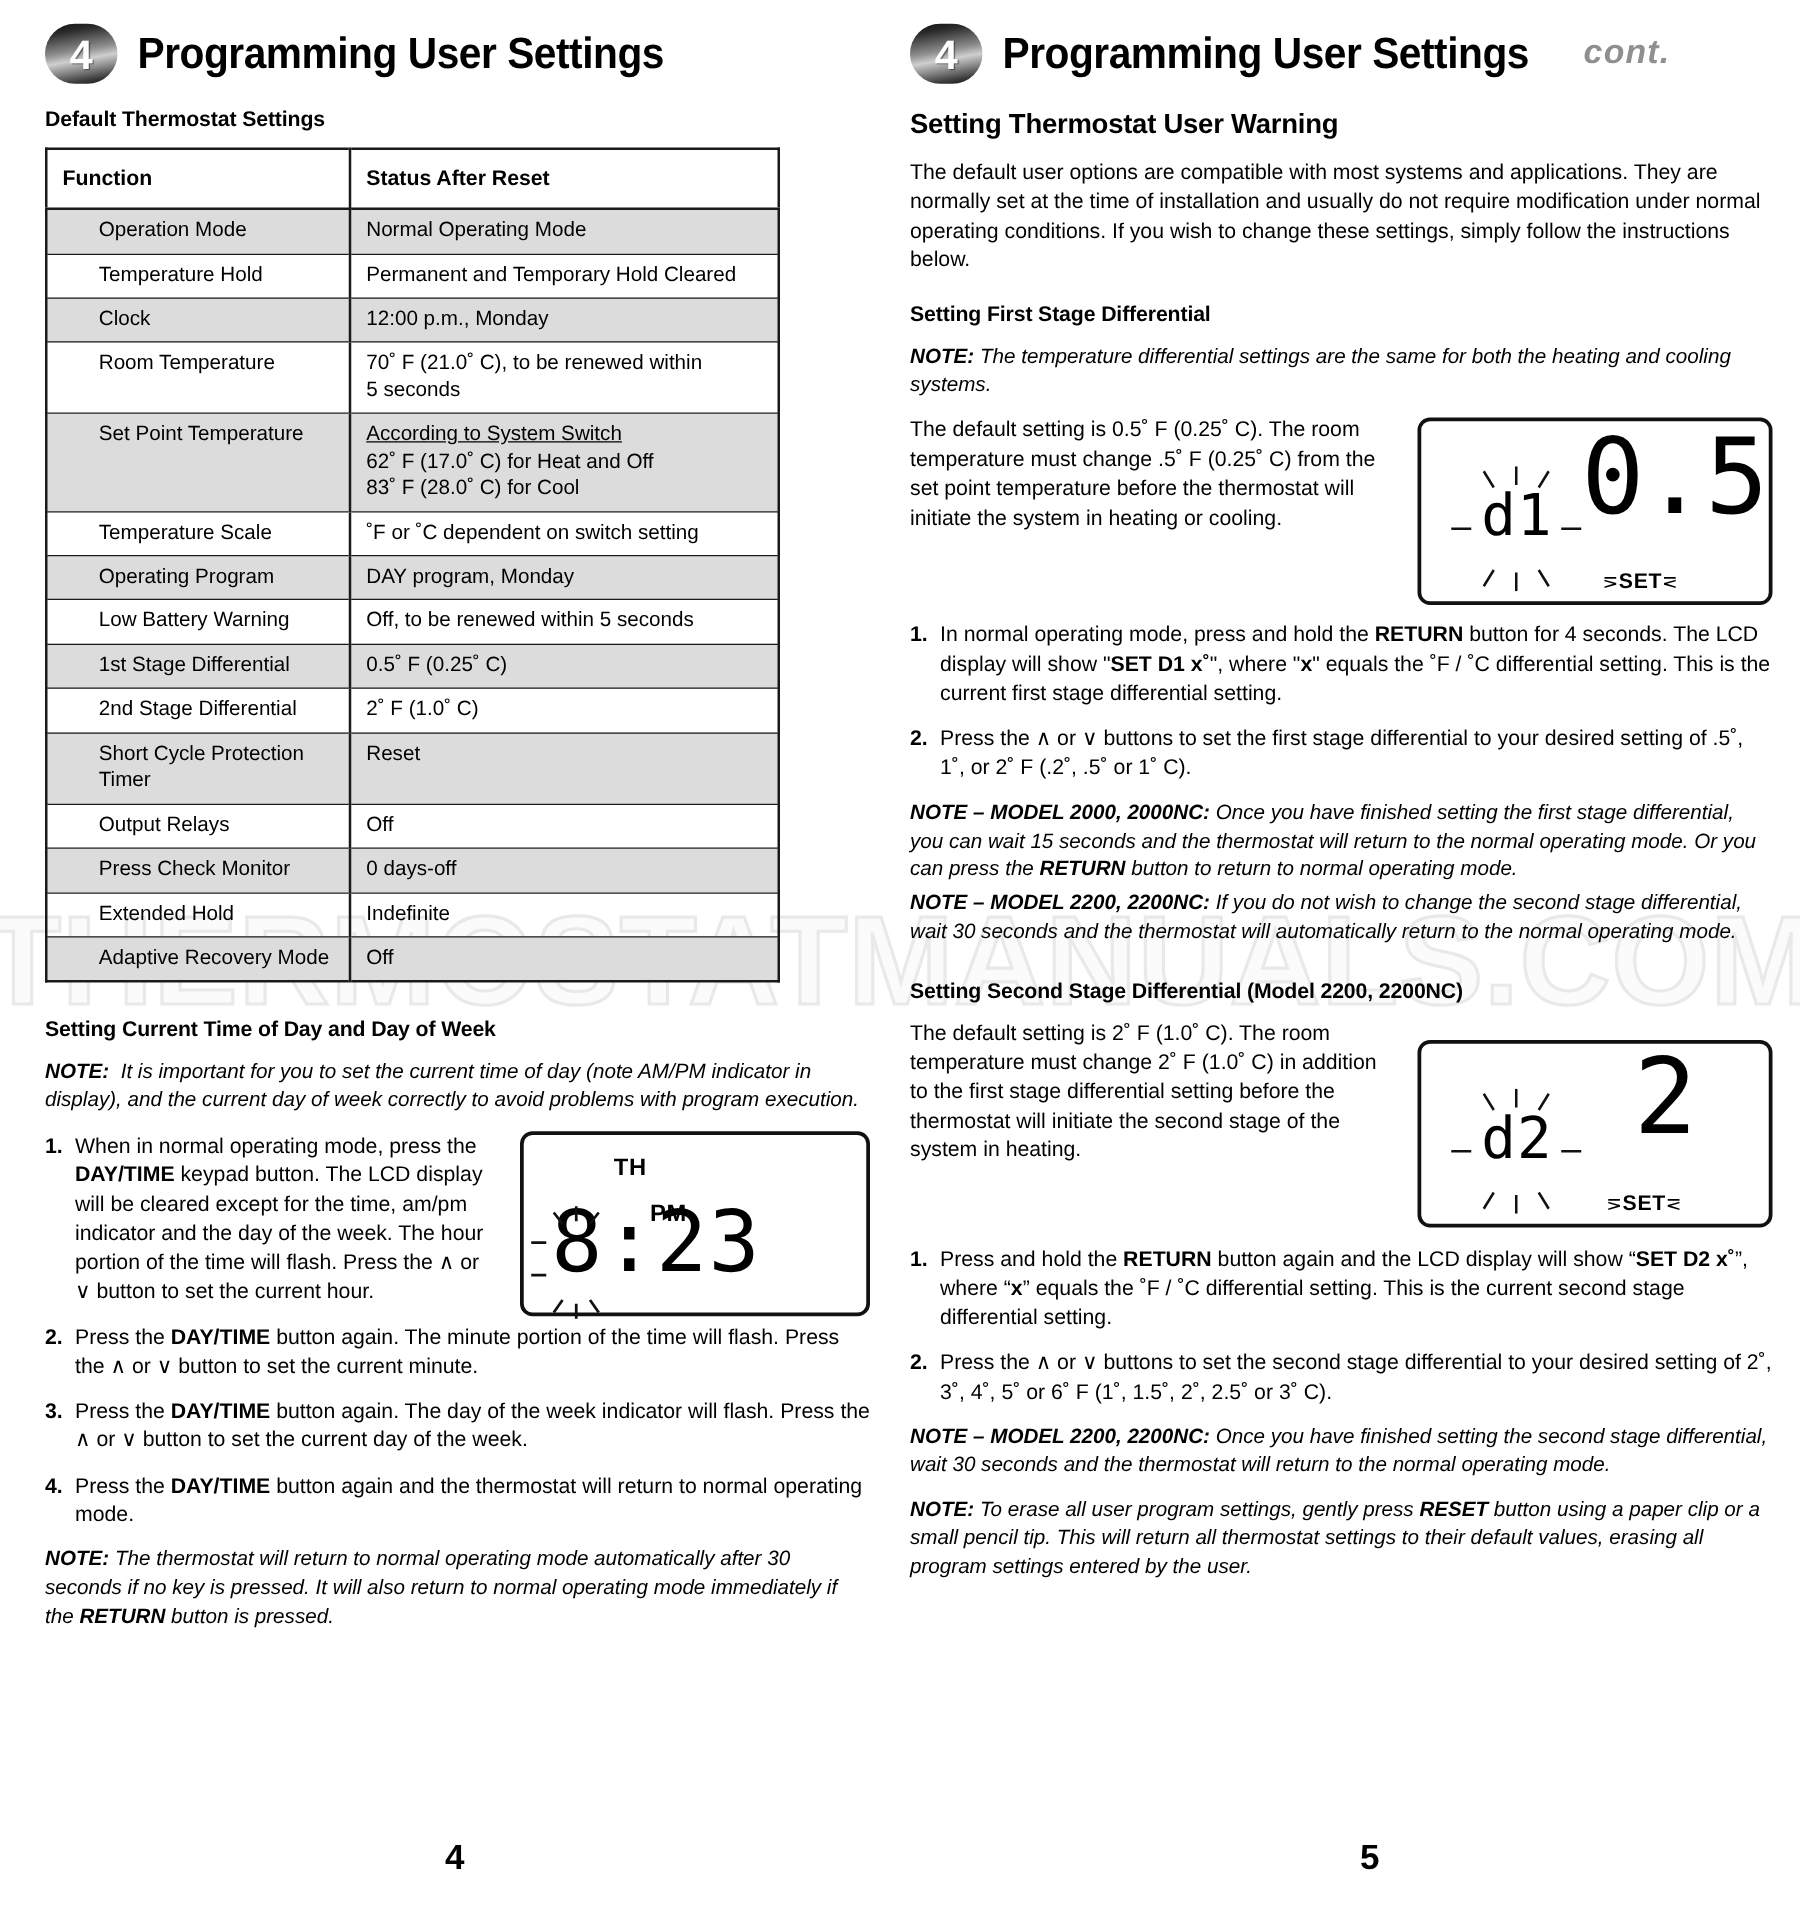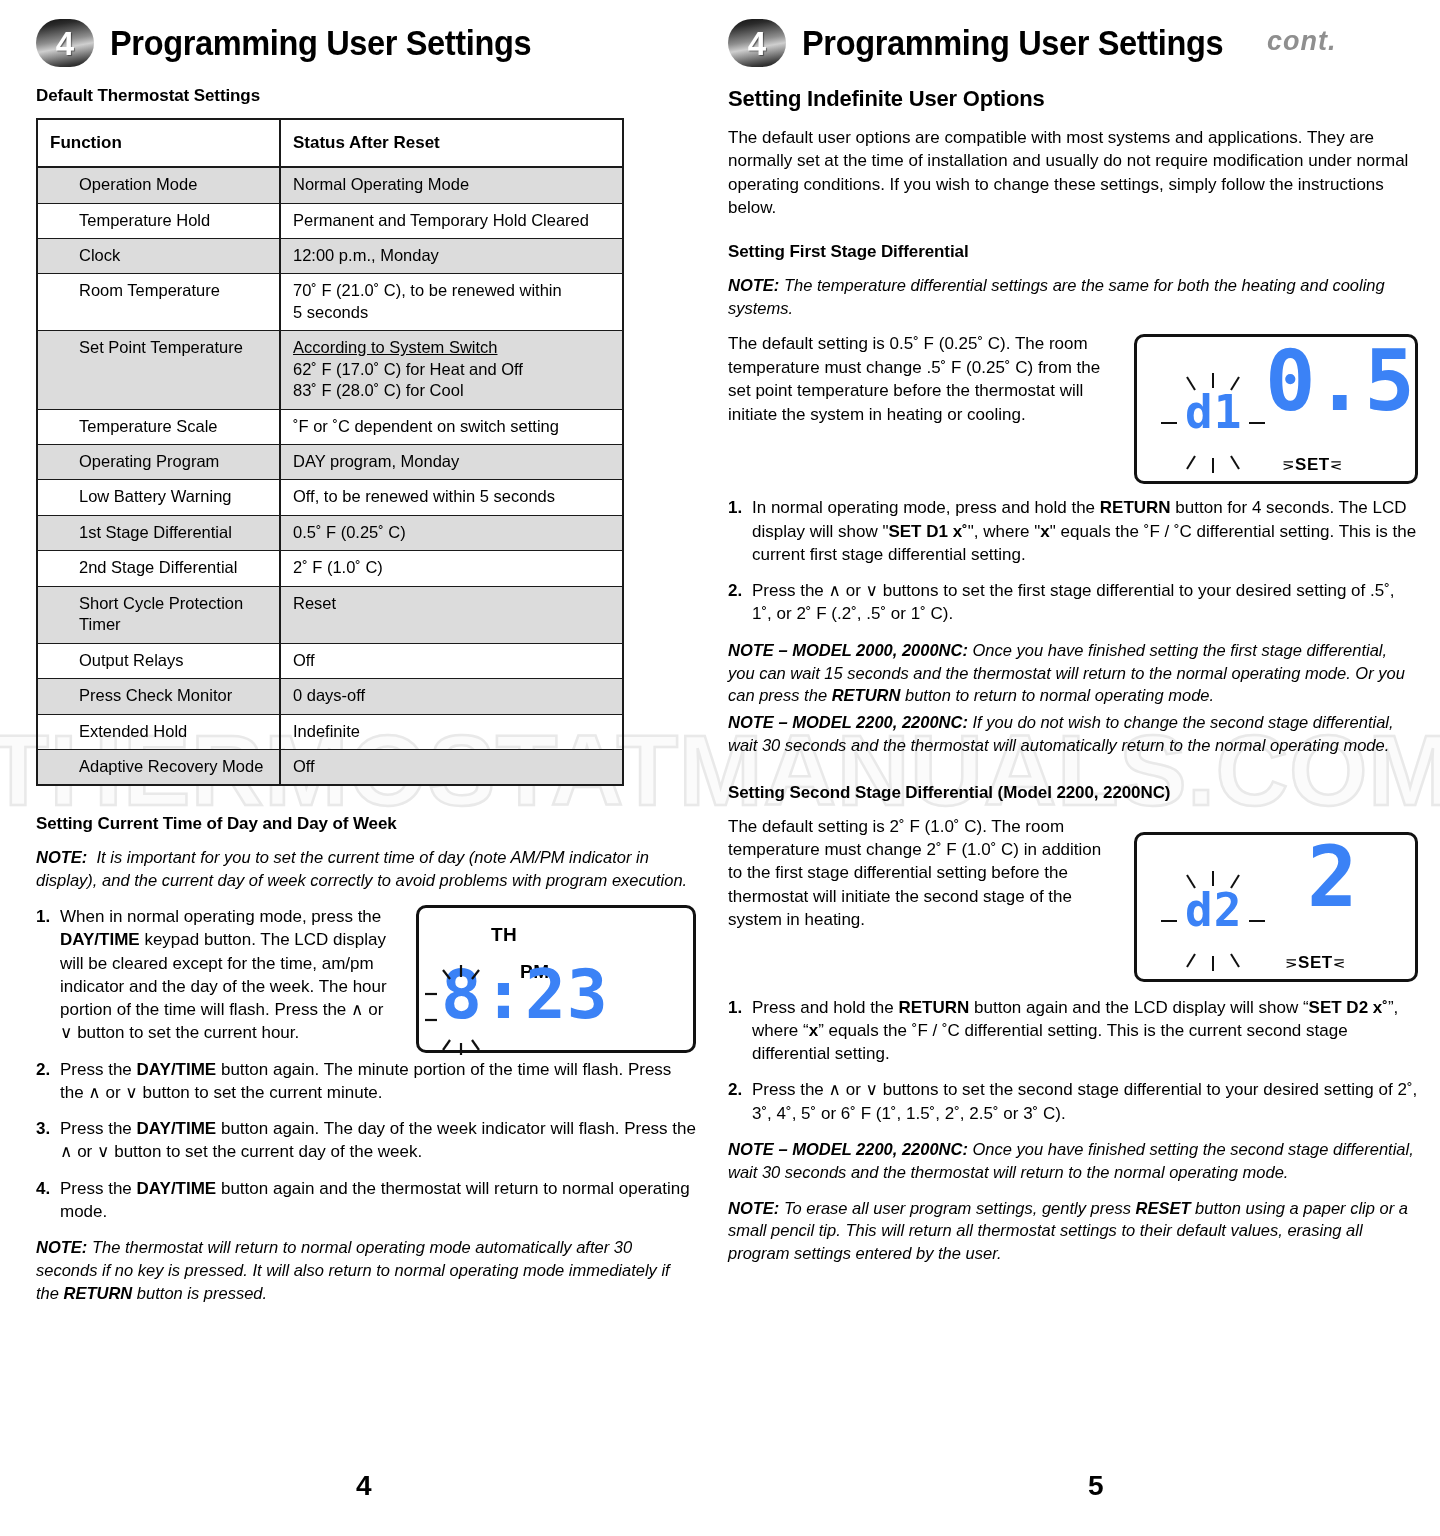--- a/index.html
+++ b/index.html
@@ -167,22 +167,22 @@
     background: #fff;
     position: relative;
   }
   .lcd-clock { width: 280px; height: 148px; }
   .lcd-diff  { width: 284px; height: 150px; }
 
   .float-right { float: right; margin-left: 18px; }
 
   .seg {
     font-family: "DejaVu Sans Mono", monospace;
-    font-weight: 700;
-    color: #3b82f6;
+    font-weight: 400;
+    color: #000000;
   }
 
   
   .lcd-th {
     position: absolute; left: 72px; top: 16px;
     font-weight: 700; font-size: 19px; letter-spacing: 0.5px;
   }
   .lcd-pm {
     position: absolute; left: 101px; top: 53px;
     font-weight: 700; font-size: 19px; letter-spacing: 0.5px;
@@ -358,21 +358,21 @@
     <div class="page-head">
       <div class="badge">
         <span>4</span>
       </div>
       <div class="headwrap">
         <div class="chapter-title">Programming User Settings</div>
         <div class="cont">cont.</div>
       </div>
     </div>
 
-    <h2 class="sub-lg">Setting Indefinite User Options</h2>
+    <h2 class="sub-lg">Setting Thermostat User Warning</h2>
 
     <p class="body">The default user options are compatible with most systems and applications. They are normally set at the time of installation and usually do not require modification under normal operating conditions. If you wish to change these settings, simply follow the instructions below.</p>
 
     <h3 class="sub" style="margin-top:22px;">Setting First Stage Differential</h3>
 
     <p class="note">
       <span class="nlabel">NOTE:</span><span> The temperature differential settings are the same for both the heating and cooling systems.</span>
     </p>
 
     <div class="lcd lcd-diff float-right" style="margin-top:2px;">

